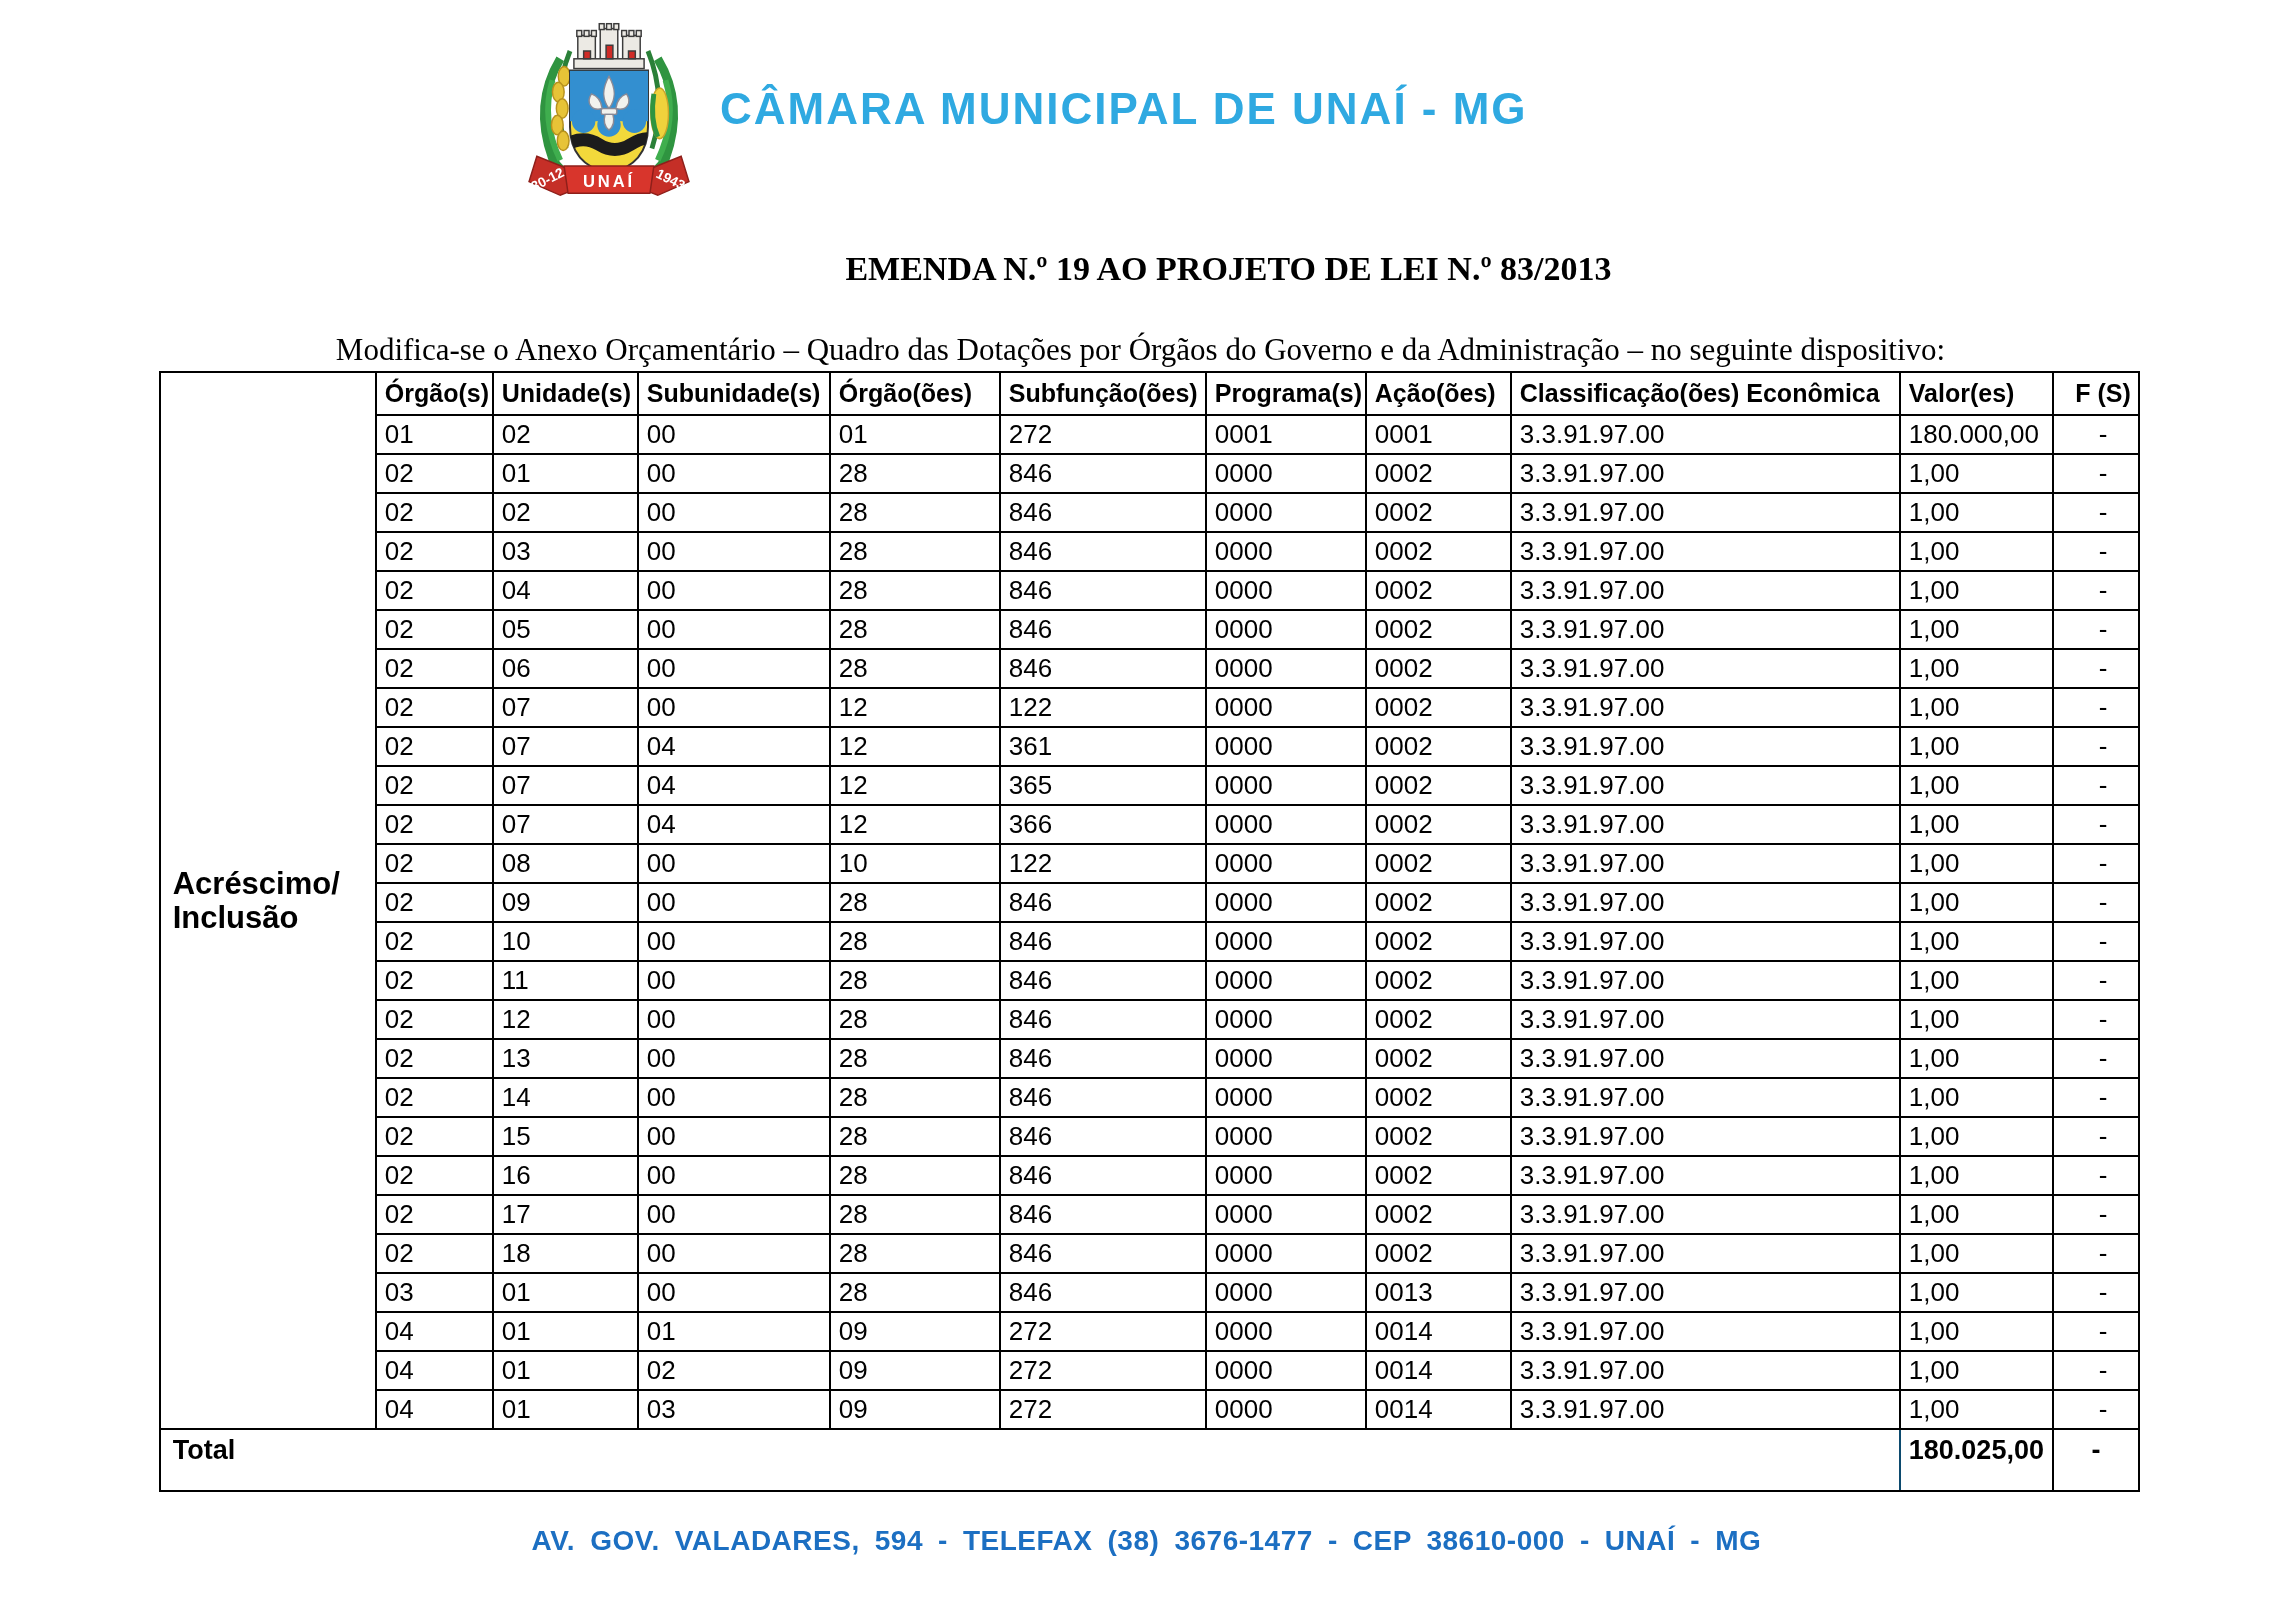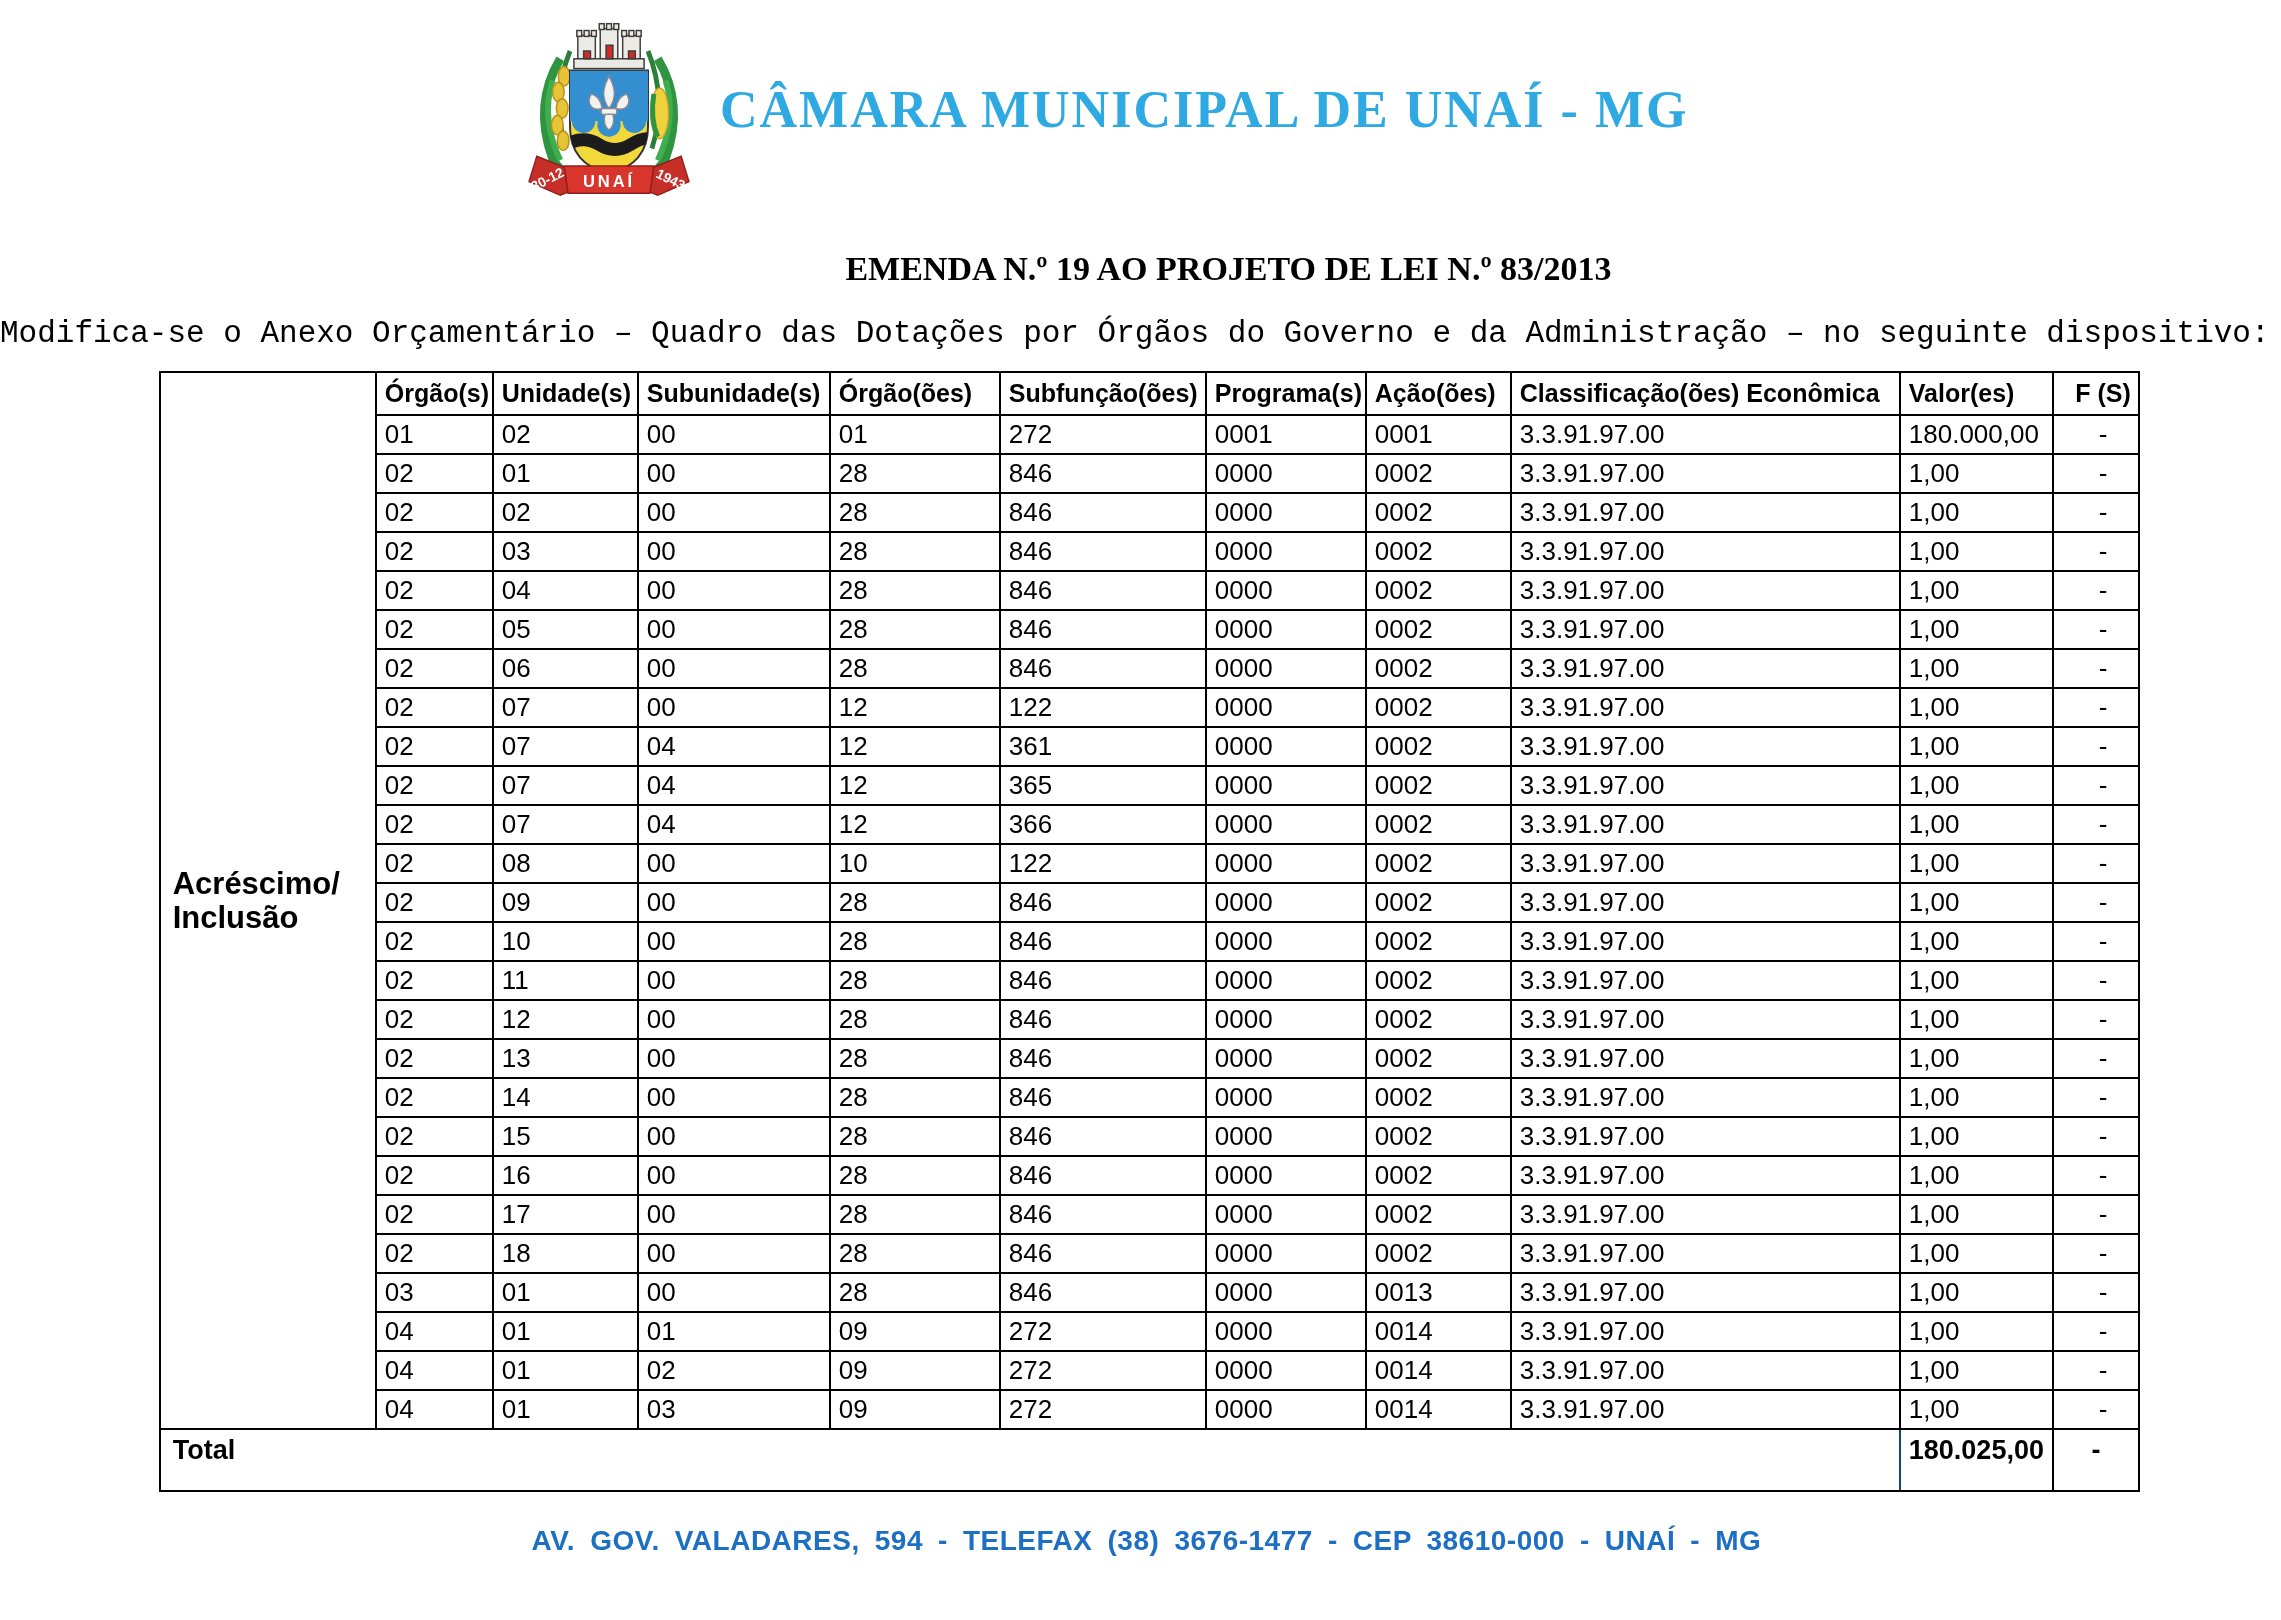--- a/index.html
+++ b/index.html
@@ -6,33 +6,33 @@
   .page {
     position:relative; width:2281px; height:1621px; background:#ffffff;
     font-family:"Liberation Sans","DejaVu Sans",sans-serif; color:#000;
     overflow:hidden;
   }
 
   
   .brand { position:absolute; left:527px; top:11.7px; display:flex; align-items:center; gap:29px; }
   .crest { width:164px; height:195px; flex:0 0 auto; }
   .org-name {
-    font-family:Liberation Serif, serif;
-    font-weight:bold; font-size:52px; letter-spacing:2px;
+    font-family:Liberation Sans, sans-serif;
+    font-weight:bold; font-size:44px; letter-spacing:2px;
     color:var(--brand,#2fa9e1); white-space:nowrap;text-align:center;
   }
 
   
   .doc-title {
     position:absolute; top:250px; left:88px; width:2281px; text-align:center;
     font-family:"Liberation Serif","DejaVu Serif",serif; font-weight:bold; font-size:34px;
   }
   .doc-subtitle {
-    position:absolute; top:316px; left:0; width:2281px; text-align:left;
-    font-family:Liberation Mono, monospace; font-size:31px;
+    position:absolute; top:332px; left:0; width:2281px; text-align:center;
+    font-family:Liberation Serif, serif; font-size:31px;
   }
 
   
   .tbl { position:absolute; left:159px; top:371px; }
   .tbl-top { display:flex; align-items:stretch; }
   .label-cell {
     box-sizing:border-box; width:216px;
     border:2px solid #000; border-right:none;
     display:flex; flex-direction:column; justify-content:center;
     padding-left:11.7px; font-weight:bold; font-size:31px; line-height:34px;

